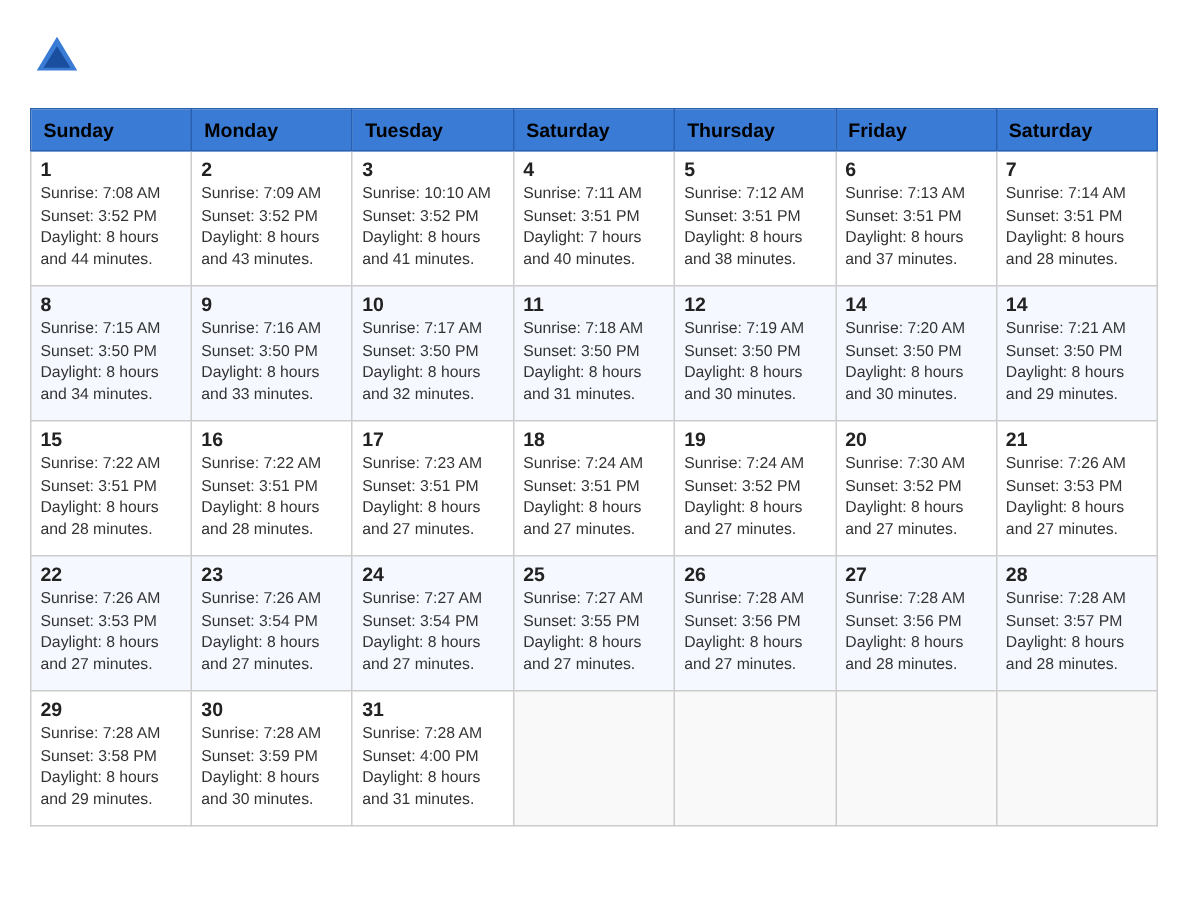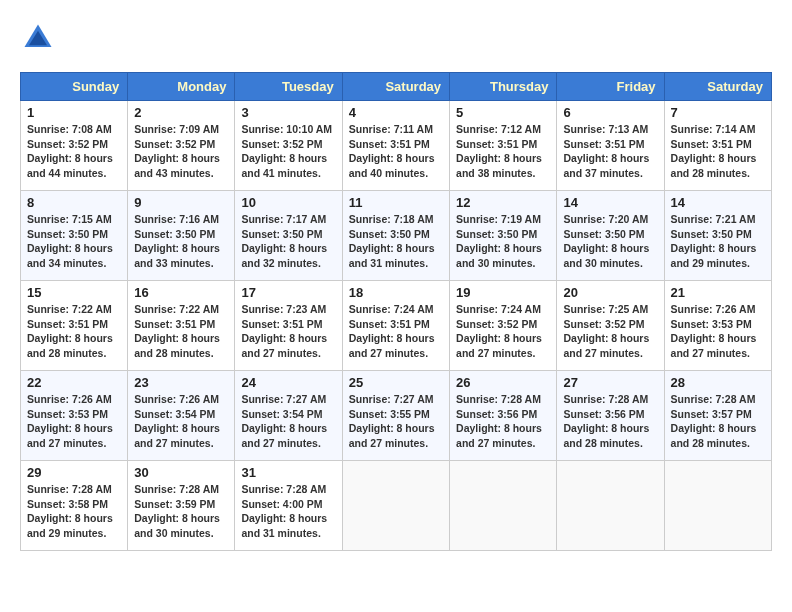--- a/index.html
+++ b/index.html
@@ -44,22 +44,22 @@
       font-size: 14px;
       color: #555;
     }
     .calendar {
       width: 100%;
       border-collapse: collapse;
       font-size: 11px;
     }
     .calendar th {
       background-color: #3a7bd5;
-      color: #fef9c3;
-      text-align: right;
+      color: #000000;
+      text-align: left;
       padding: 6px 8px;
       font-size: 13px;
       font-weight: bold;
       border: 1px solid #2a60b0;
     }
     .calendar td {
       vertical-align: top;
       border: 1px solid #ccc;
       padding: 4px 6px;
       width: 108px;
@@ -73,21 +73,20 @@
       font-size: 13px;
       font-weight: bold;
       color: #222;
       display: block;
       margin-bottom: 2px;
     }
     .day-info {
       color: #333;
       font-size: 10.5px;
       line-height: 1.4;
-      font-weight: bold;
     }
     .empty-cell {
       background: #f9f9f9 !important;
     }
   </style>
 </head>
 <body>
 
 <div class="header">
   <div class="logo">
@@ -142,21 +141,21 @@
           <span>Sunrise: 10:10 AM</span><br>
           <span>Sunset: 3:52 PM</span><br>
           <span>Daylight: 8 hours and 41 minutes.</span>
         </div>
       </td>
         <td>
         <span class="day-num">4</span>
         <div class="day-info">
           <span>Sunrise: 7:11 AM</span><br>
           <span>Sunset: 3:51 PM</span><br>
-          <span>Daylight: 8 hours and 40 minutes.</span>
+          <span>Daylight: 7 hours and 40 minutes.</span>
         </div>
       </td>
         <td>
         <span class="day-num">5</span>
         <div class="day-info">
           <span>Sunrise: 7:12 AM</span><br>
           <span>Sunset: 3:51 PM</span><br>
           <span>Daylight: 8 hours and 38 minutes.</span>
         </div>
       </td>
@@ -272,21 +271,21 @@
         <span class="day-num">19</span>
         <div class="day-info">
           <span>Sunrise: 7:24 AM</span><br>
           <span>Sunset: 3:52 PM</span><br>
           <span>Daylight: 8 hours and 27 minutes.</span>
         </div>
       </td>
         <td>
         <span class="day-num">20</span>
         <div class="day-info">
-          <span>Sunrise: 7:25 AM</span><br>
+          <span>Sunrise: 7:30 AM</span><br>
           <span>Sunset: 3:52 PM</span><br>
           <span>Daylight: 8 hours and 27 minutes.</span>
         </div>
       </td>
         <td>
         <span class="day-num">21</span>
         <div class="day-info">
           <span>Sunrise: 7:26 AM</span><br>
           <span>Sunset: 3:53 PM</span><br>
           <span>Daylight: 8 hours and 27 minutes.</span>

